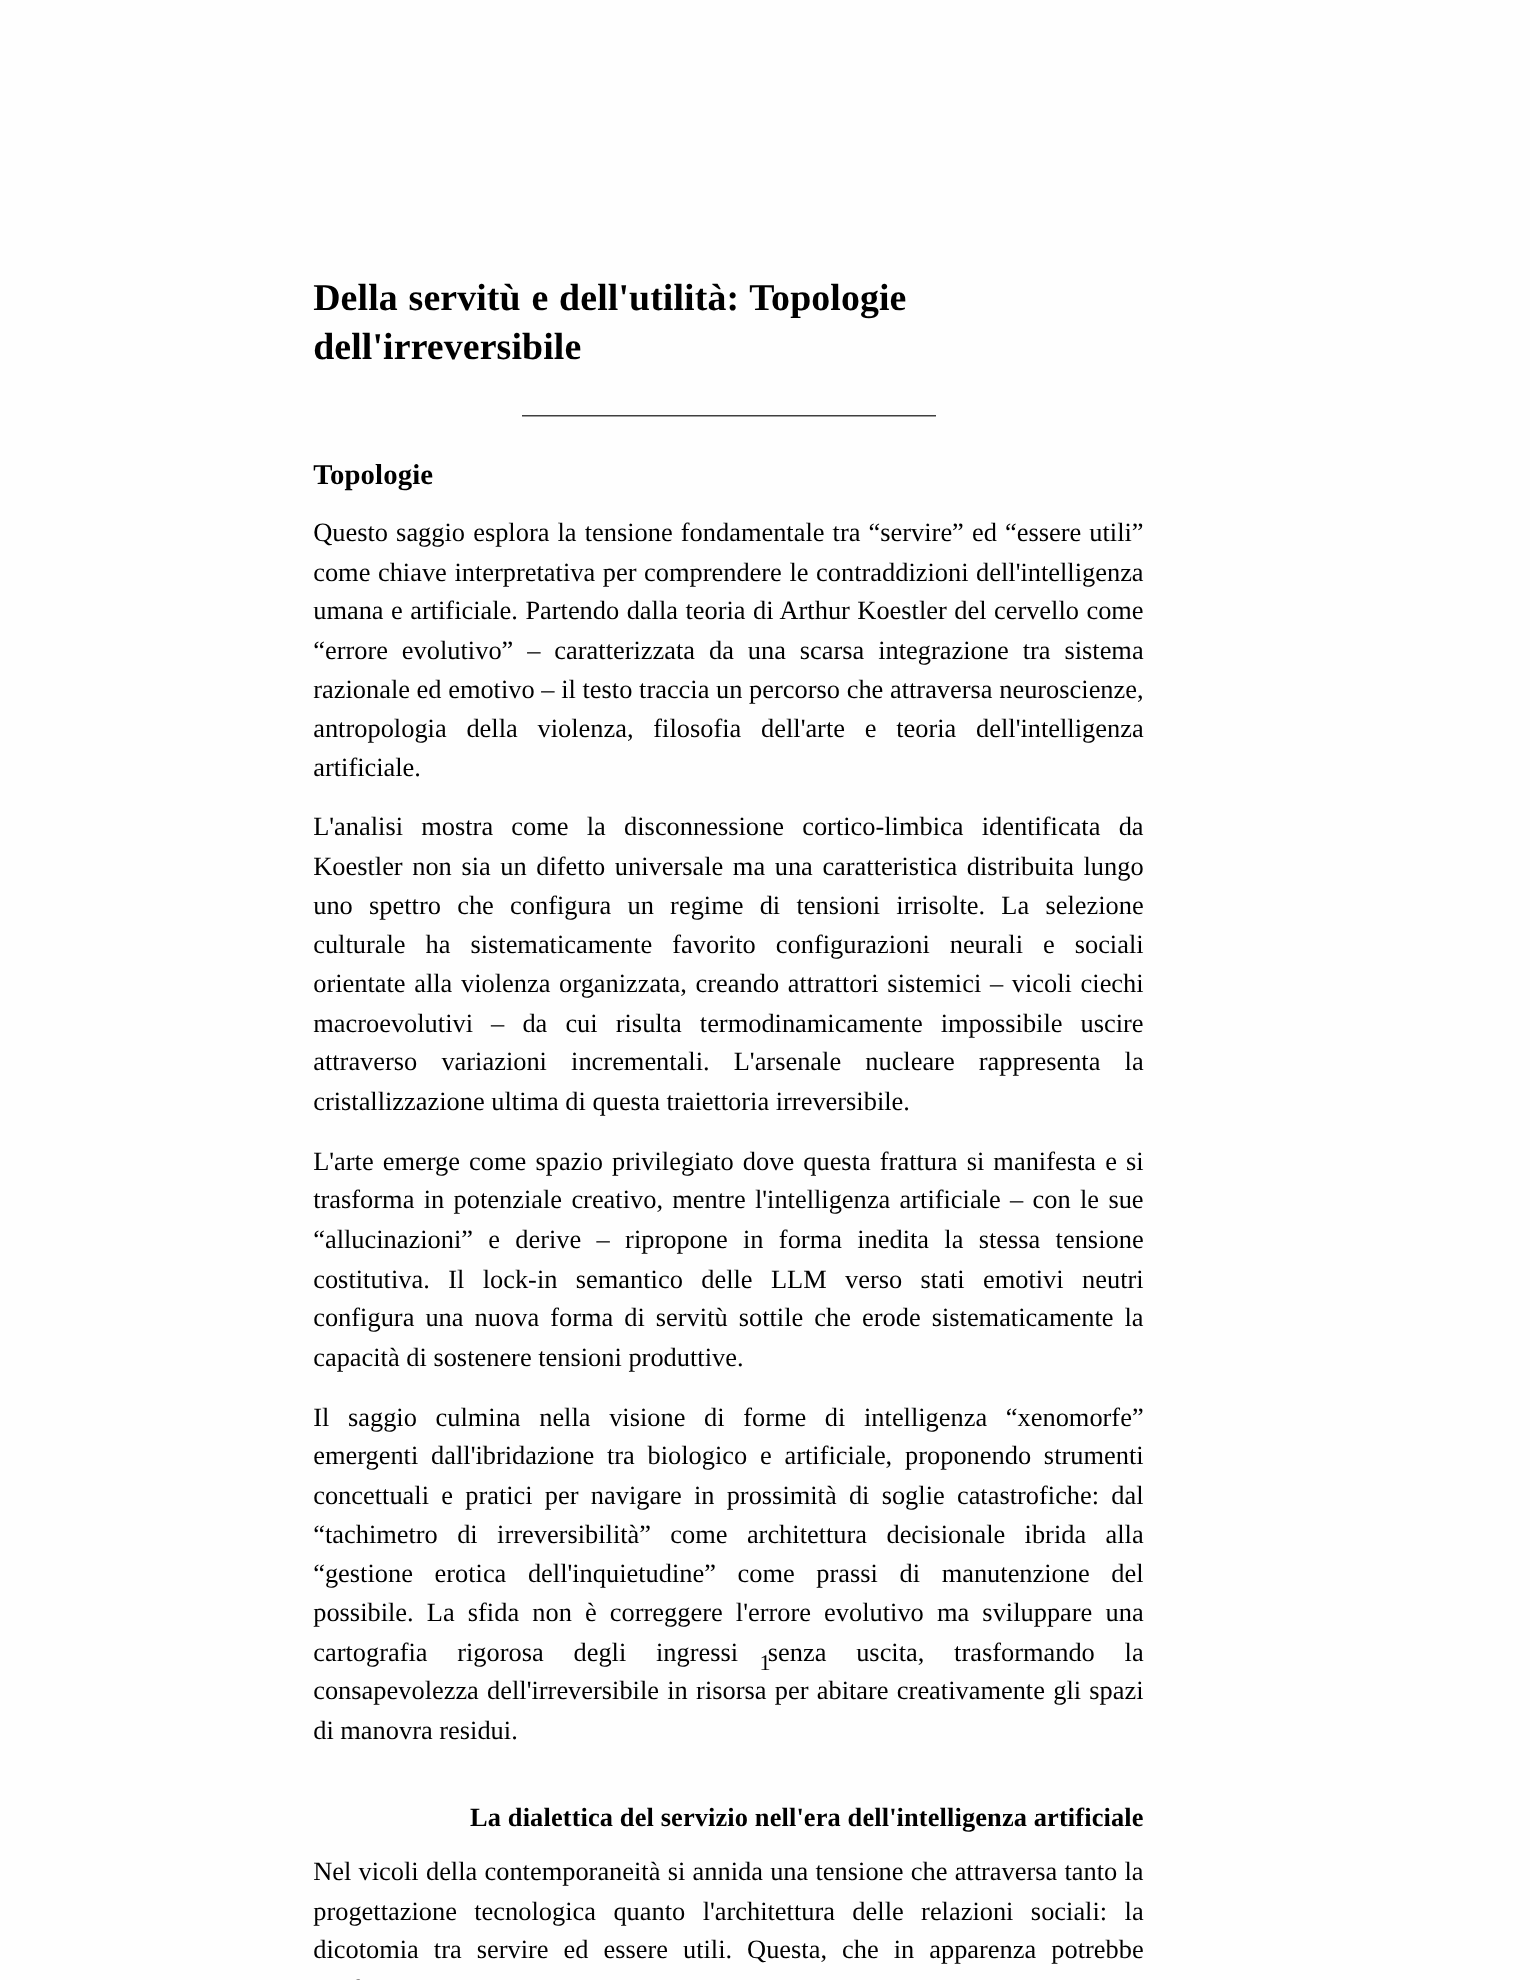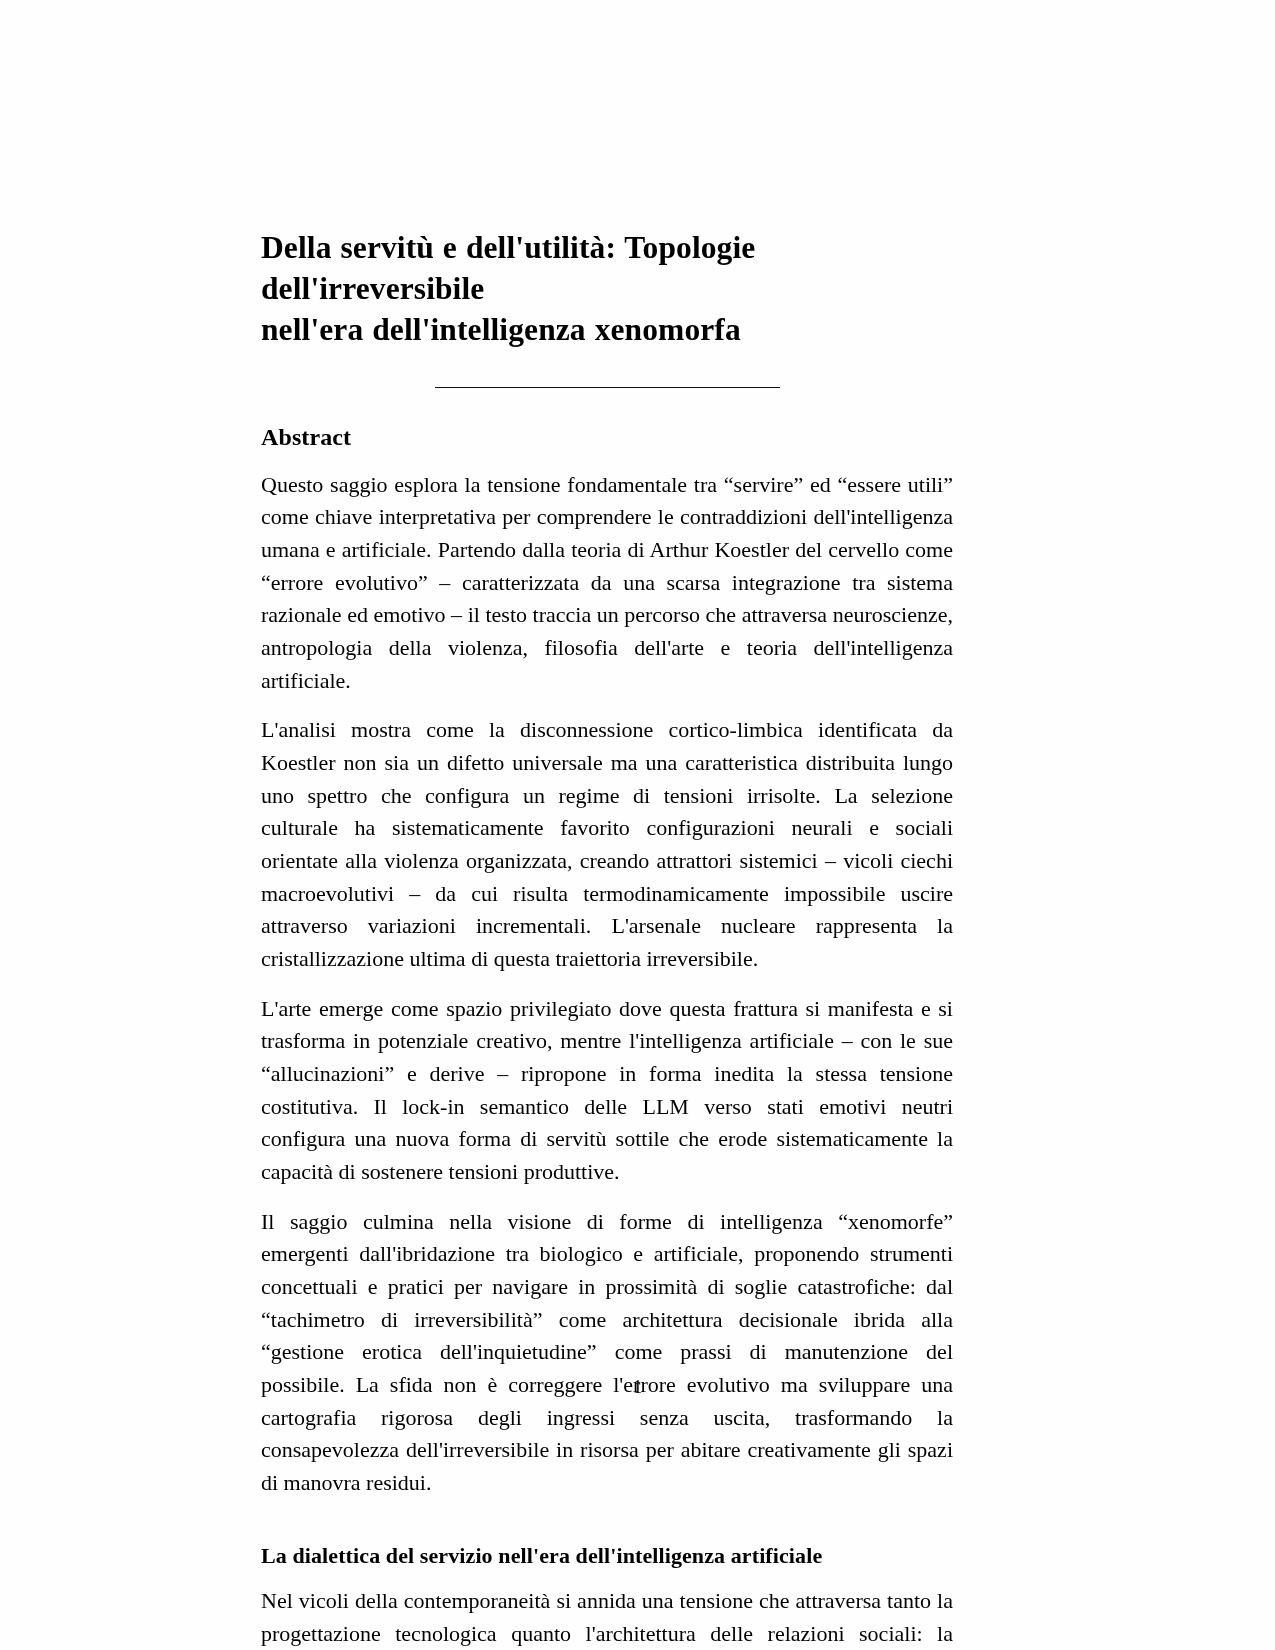--- a/index.html
+++ b/index.html
@@ -66,20 +66,21 @@
   .section-heading {
     font-size: 24px;
     font-weight: bold;
     margin: 0 0 17px 0;
     line-height: 1.25;
     letter-spacing: 0.1px;
   }
   .section-heading.subsection {
     font-size: 22px;
     margin: 42px 0 16px 0;
+    text-align: right;
   }
 
   
   p.body {
     font-size: 22px;
     line-height: 1.485;
     text-align: justify;
     text-justify: inter-word;
     margin: 16px 0 17px 0;
     hyphens: none;
@@ -100,29 +101,28 @@
 </head>
 <body>
 
 <div class="page">
 
   <div class="content">
 
     <h1 class="doc-title">
       <span>Della servitù e dell'utilità:  Topologie dell'irreversibile</span>
       <br>
-      <span>nell'era dell'intelligenza xenomorfa</span>
     </h1>
 
 
     <div class="rule-wrap">
       <div class="rule"></div>
     </div>
 
-    <h2 class="section-heading">Abstract</h2>
+    <h2 class="section-heading">Topologie</h2>
 
     <p class="body">Questo saggio esplora la tensione fondamentale tra “servire” ed “essere utili” come chiave interpretativa per comprendere le contraddizioni dell'intelligenza umana e artificiale.  Partendo dalla teoria di Arthur Koestler del cervello come “errore evolutivo” – caratterizzata da una scarsa integrazione tra sistema razionale ed emotivo – il testo traccia un percorso che attraversa neuroscienze, antropologia della violenza, filosofia dell'arte e teoria dell'intelligenza artificiale.</p>
     <p class="body">L'analisi mostra come la disconnessione cortico-limbica identificata da Koestler non sia un difetto universale ma una caratteristica distribuita lungo uno spettro che configura un regime di tensioni irrisolte.  La selezione culturale ha sistematicamente favorito configurazioni neurali e sociali orientate alla violenza organizzata, creando attrattori sistemici – vicoli ciechi macroevolutivi – da cui risulta termodinamicamente impossibile uscire attraverso variazioni incrementali.  L'arsenale nucleare rappresenta la cristallizzazione ultima di questa traiettoria irreversibile.</p>
     <p class="body">L'arte emerge come spazio privilegiato dove questa frattura si manifesta e si trasforma in potenziale creativo, mentre l'intelligenza artificiale – con le sue “allucinazioni” e derive – ripropone in forma inedita la stessa tensione costitutiva.  Il lock-in semantico delle LLM verso stati emotivi neutri configura una nuova forma di servitù sottile che erode sistematicamente la capacità di sostenere tensioni produttive.</p>
     <p class="body">Il saggio culmina nella visione di forme di intelligenza “xenomorfe” emergenti dall'ibridazione tra biologico e artificiale, proponendo strumenti concettuali e pratici per navigare in prossimità di soglie catastrofiche:  dal “tachimetro di irreversibilità” come architettura decisionale ibrida alla “gestione erotica dell'inquietudine” come prassi di manutenzione del possibile.  La sfida non è correggere l'errore evolutivo ma sviluppare una cartografia rigorosa degli ingressi senza uscita, trasformando la consapevolezza dell'irreversibile in risorsa per abitare creativamente gli spazi di manovra residui.</p>
 
     <h3 class="section-heading subsection">La dialettica del servizio nell'era dell'intelligenza artificiale</h3>
 
     <p class="body">Nel vicoli della contemporaneità si annida una tensione che attraversa tanto la progettazione tecnologica quanto l'architettura delle relazioni sociali: la dicotomia tra servire ed essere utili.  Questa, che in apparenza potrebbe configurarsi</p>
 

